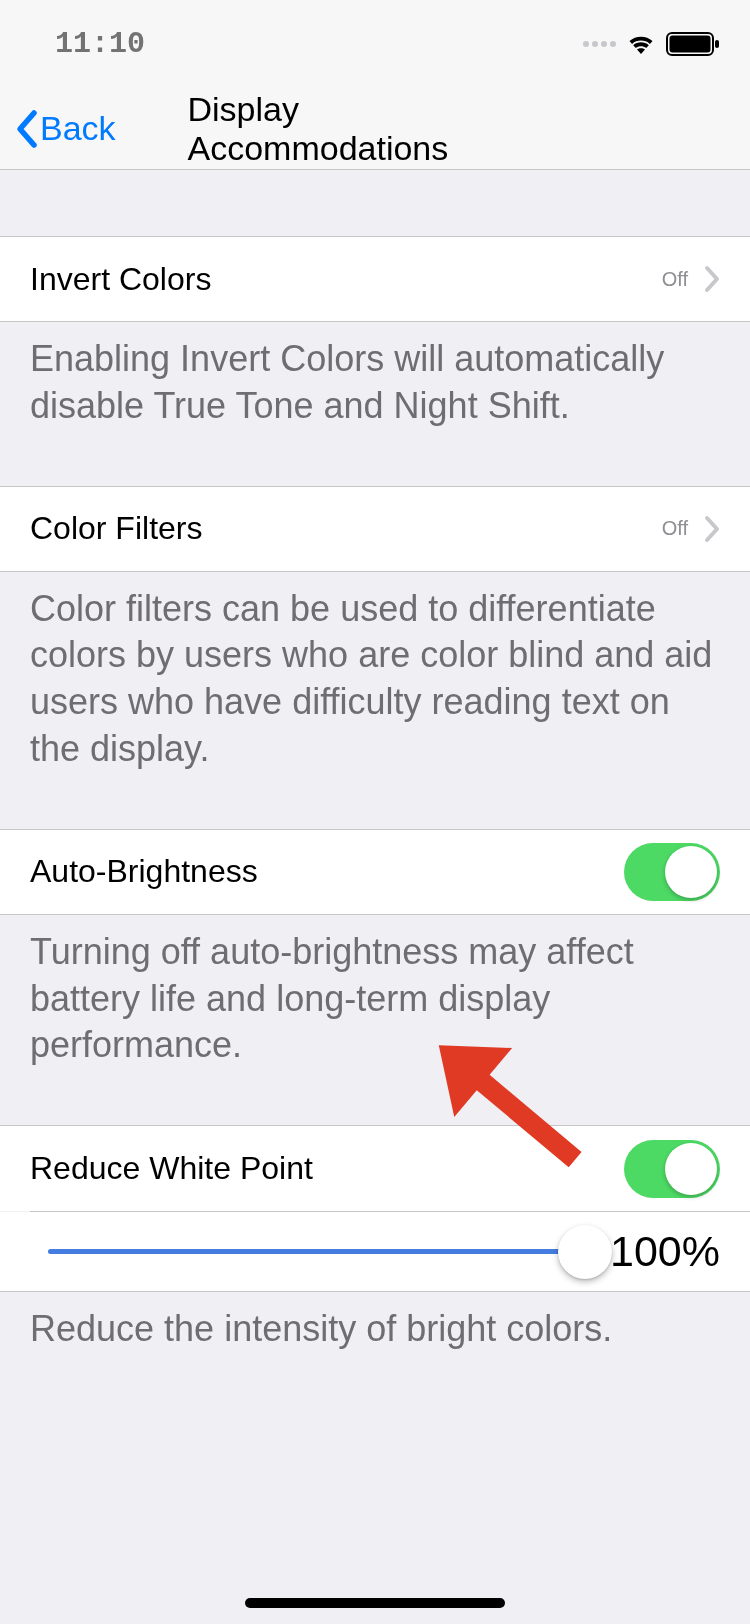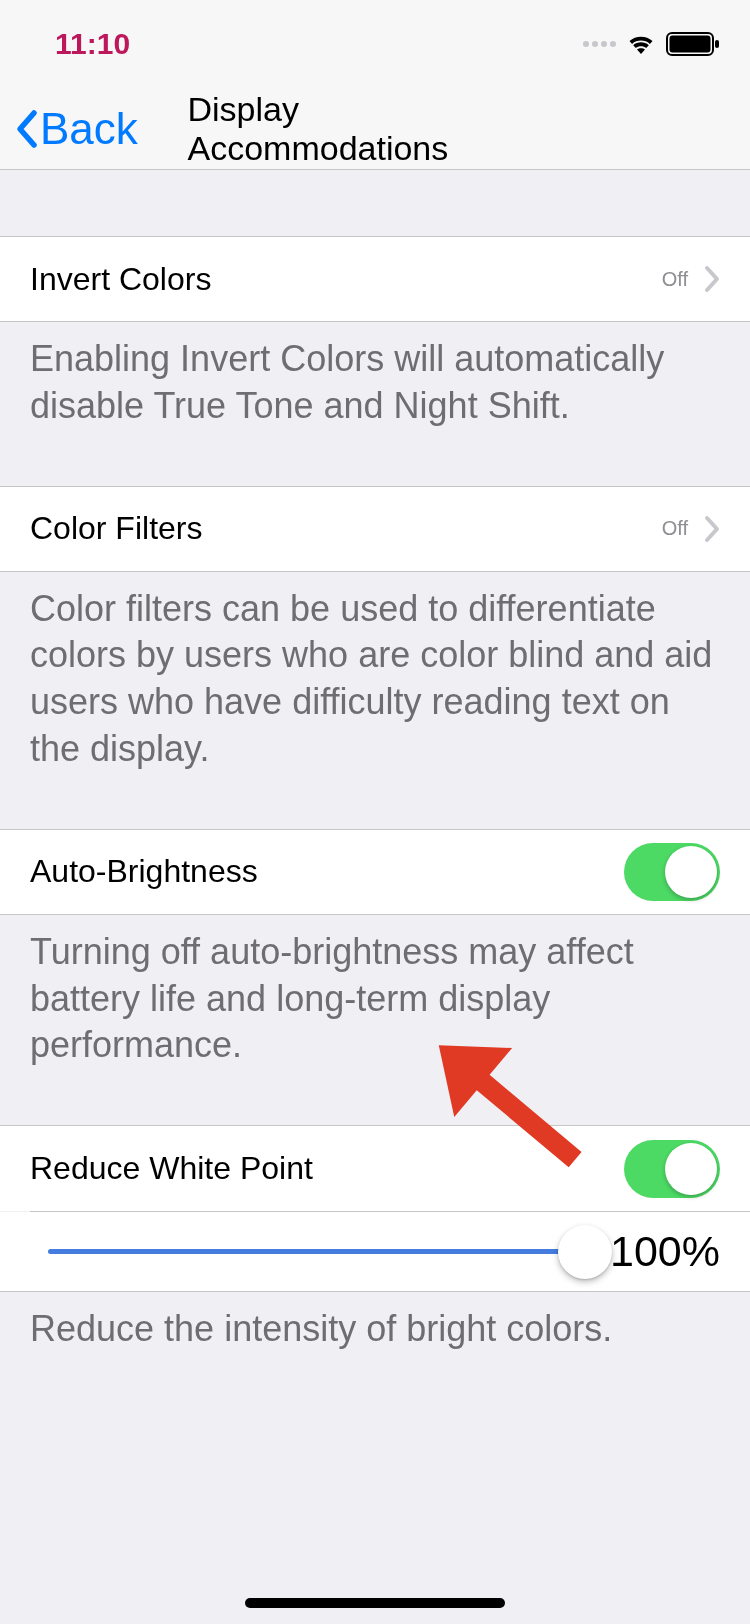--- a/index.html
+++ b/index.html
@@ -20,21 +20,22 @@
       height: 88px;
       display: flex;
       justify-content: space-between;
       align-items: center;
       padding: 0 30px 0 55px;
       background: #F7F7F8;
     }
     .status-time {
       font-size: 30px;
       font-weight: 600;
-      color: #be185d;
+      color: #737373;
+      font-family: Liberation Mono, monospace;
     }
     .status-right {
       display: flex;
       align-items: center;
       gap: 10px;
     }
     .signal-dots {
       display: flex;
       gap: 3px;
     }
@@ -52,21 +53,21 @@
       background: #F7F7F8;
       position: relative;
       display: flex;
       align-items: center;
       border-bottom: 1px solid #c6c6c8;
     }
     .back-button {
       display: flex;
       align-items: center;
       color: #007AFF;
-      font-size: 44px;
+      font-size: 34px;
       padding-left: 14px;
       cursor: pointer;
     }
     .back-chevron svg { display: block; }
     .back-label { margin-left: 2px; }
     .nav-title {
       position: absolute;
       left: 50%;
       transform: translateX(-50%);
       font-size: 34px;

